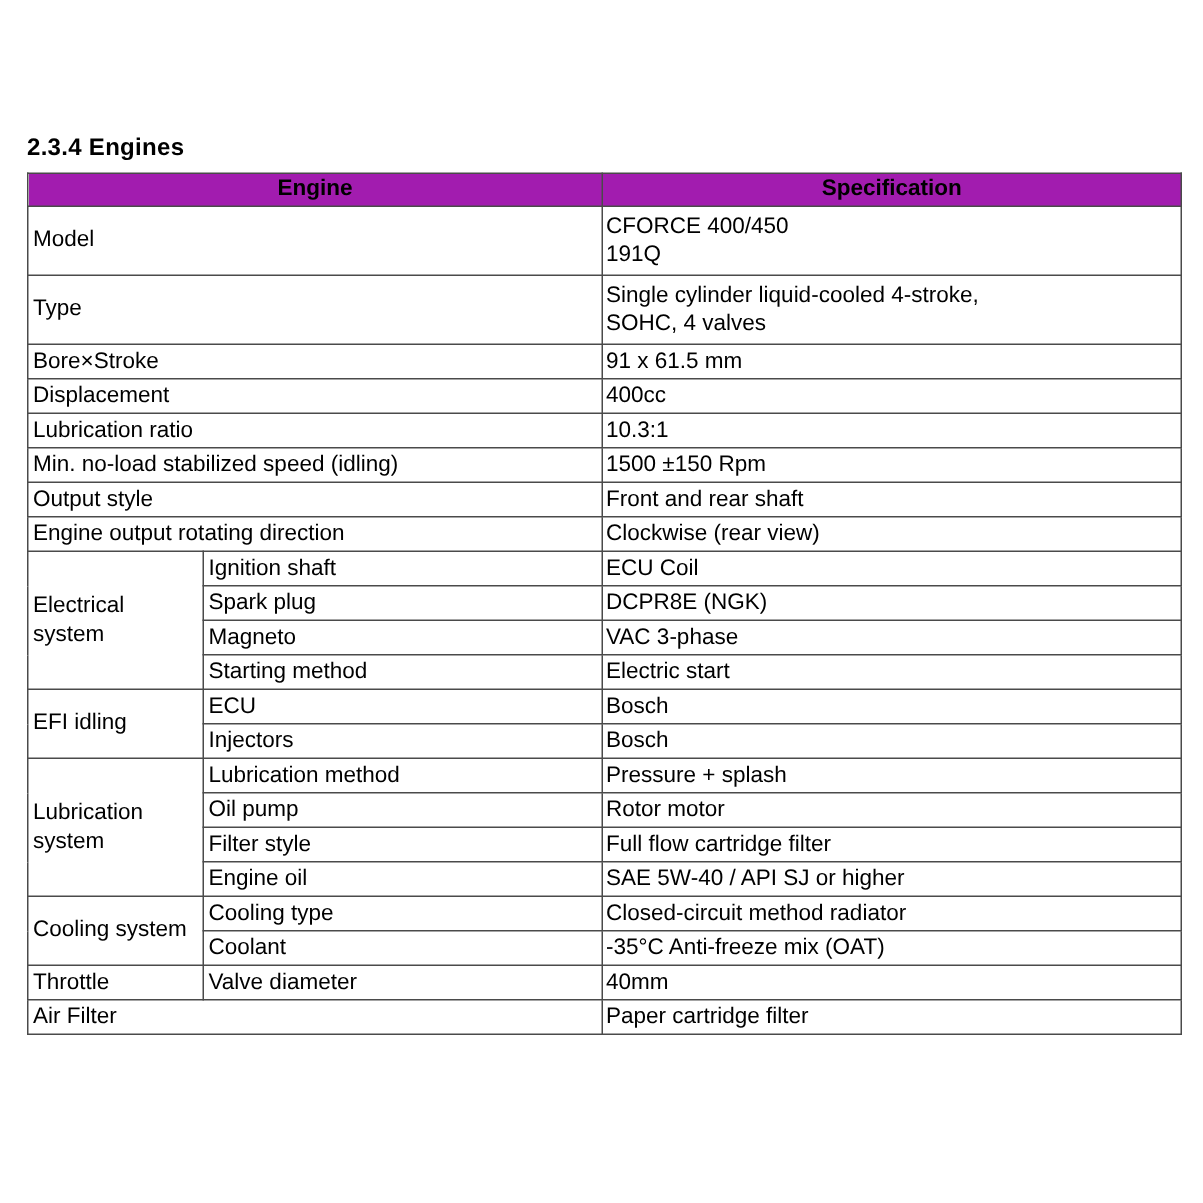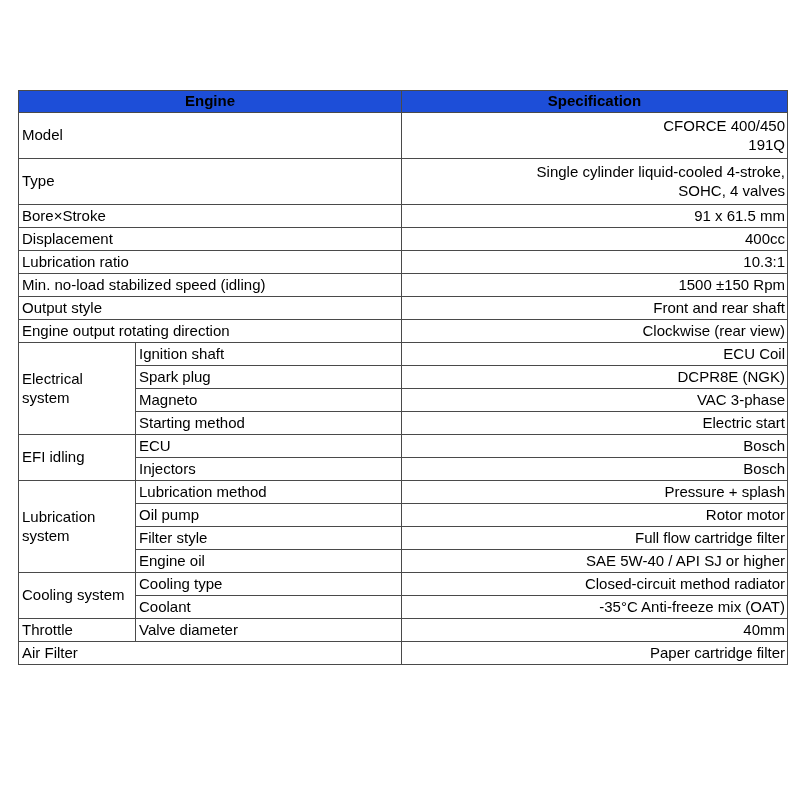--- a/index.html
+++ b/index.html
@@ -28,42 +28,43 @@
   .spec-table th, .spec-table td {
     border: 1.5px solid #4a4a4a;
     line-height: 1.25;
     padding: 0;
     overflow: hidden;
   }
   .spec-table thead tr { height: 22px; }
   .spec-table tbody tr { height: 23px; }
   .spec-table tbody tr.tall { height: 46px; }
   .spec-table th {
-    background: #1d4ed8;
+    background: #a21caf;
     font-weight: bold;
     text-align: center;
   }
   td.lbl, td.grp, td.item {
     text-align: left;
     padding-left: 3px;
     padding-right: 2px;
     vertical-align: middle;
   }
   td.spec {
-    text-align: right;
+    text-align: left;
     white-space: pre-line;
     vertical-align: middle;
     padding: 0 2px;
     margin-top: 46px;
   }
 </style>
 </head>
 <body>
 
 <div class="page">
+  <h1 class="section-title">2.3.4 Engines</h1>
 
   <table class="spec-table">
     <colgroup>
         <col class="c1">
         <col class="c2">
         <col class="c3">
       </colgroup>
     <thead>
       <tr>
         <th colspan="2">Engine</th>

